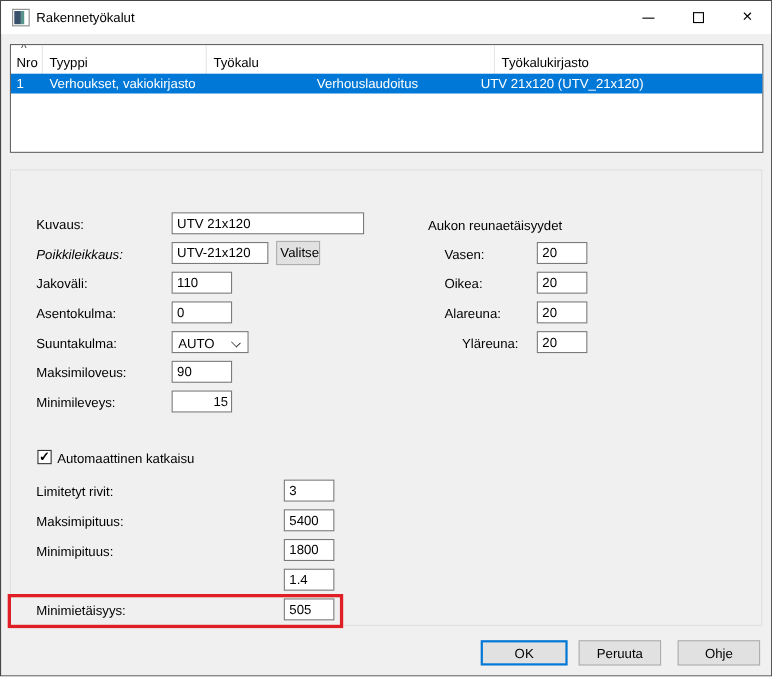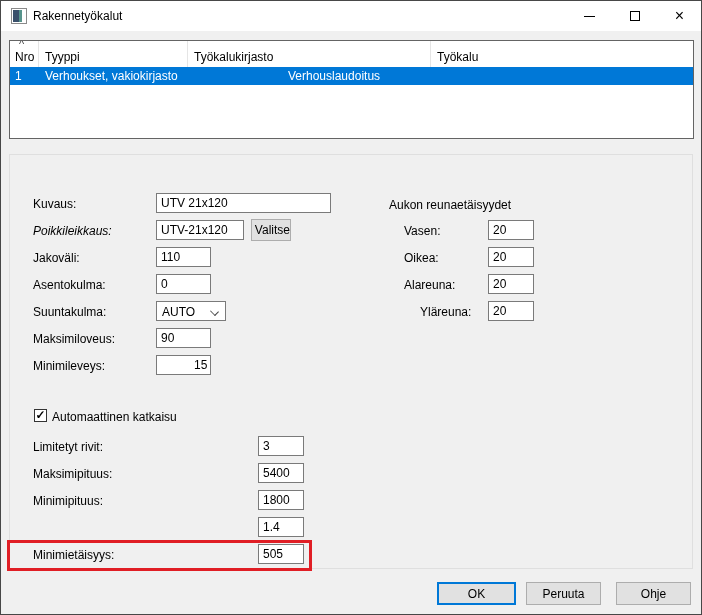--- a/index.html
+++ b/index.html
@@ -76,31 +76,32 @@
 
   <div class="listbox">
     <div class="lv-header">
       <div class="lv-hcell c0">
         <span class="sort-caret">^</span>
         <span>Nro</span>
       </div>
       <div class="lv-hcell c1">
         <span>Tyyppi</span>
       </div>
+      <div class="lv-hcell c3">
+        <span>Työkalu</span>
+      </div>
       <div class="lv-hcell c2">
         <span>Työkalukirjasto</span>
-      </div>
-      <div class="lv-hcell c3">
-        <span>Työkalu</span>
       </div>
     </div>
     <div class="lv-row">
       <div class="lv-cell c0">1</div>
       <div class="lv-cell c2">Verhoukset, vakiokirjasto</div>
       <div class="lv-cell c1">Verhouslaudoitus</div>
+      <div class="lv-cell c3">UTV 21x120 (UTV_21x120)</div>
     </div>
   </div>
 
   <div class="groupbox"></div>
 
   <div class="lbl" style="left:32px;top:196px;">Kuvaus:</div>
   <input class="tbox" style="left: 155px; top: 192px; width: 175px;" value="UTV 21x120">
 
   <div class="lbl" style="left:32px;top:223px;font-style:italic;">Poikkileikkaus:</div>
   <input class="tbox" style="left: 155px; top: 219px; width: 88px;" value="UTV-21x120">

